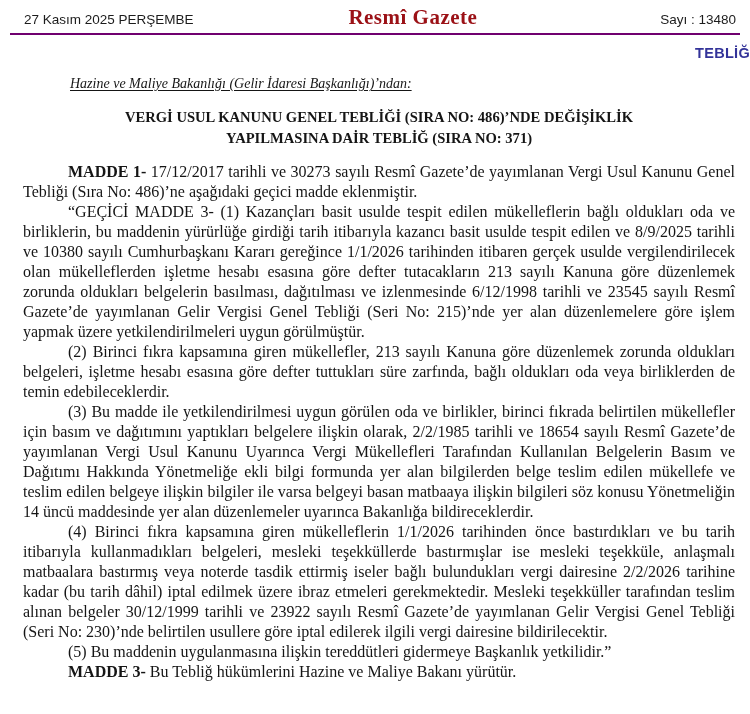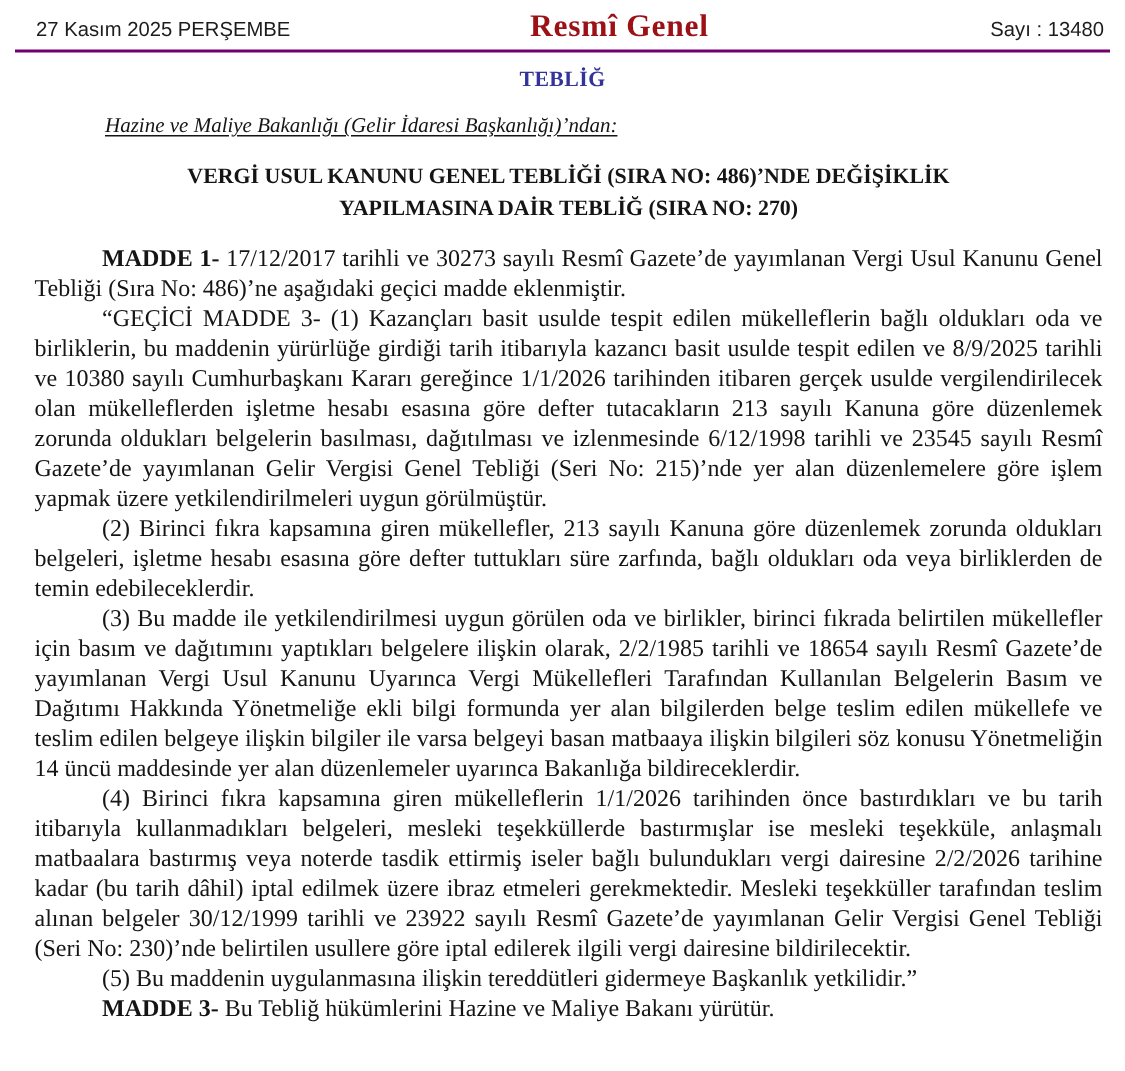--- a/index.html
+++ b/index.html
@@ -36,22 +36,22 @@
     font-family:"Liberation Serif", serif;
     font-weight:bold;
     font-size:21px;
     color:var(--masthead-red);
     letter-spacing:.5px;
     white-space:nowrap;
     transform:translateX(-14px);
   }
   
   .section-heading{
-    text-align:center;
-    font-family:Liberation Serif, serif;
+    text-align:right;
+    font-family:Liberation Sans, sans-serif;
     font-weight:bold;
     font-size:14.5px;
     color:var(--section-blue);
     margin-top:10px;
     letter-spacing:.3px;
   }
   
   .content{
     padding:0 15px 0 23px;
   }
@@ -81,33 +81,33 @@
   }
   .lead{font-weight:bold;}
 </style>
 </head>
 <body>
 
 <div class="page">
 
   <div class="gazette-header">
     <span class="header-date">27 Kasım 2025 PERŞEMBE</span>
-    <span class="header-masthead">Resmî Genel</span>
+    <span class="header-masthead">Resmî Gazete</span>
     <span class="header-issue">Sayı : 13480</span>
   </div>
 
   <div class="section-heading">TEBLİĞ</div>
 
   <div class="content">
 
     <div class="source-line">Hazine ve Maliye Bakanlığı (Gelir İdaresi Başkanlığı)’ndan:</div>
 
     <div class="doc-title">
       <div>VERGİ USUL KANUNU GENEL TEBLİĞİ (SIRA NO: 486)’NDE DEĞİŞİKLİK</div>
-      <div>YAPILMASINA DAİR TEBLİĞ (SIRA NO: 270)</div>
+      <div>YAPILMASINA DAİR TEBLİĞ (SIRA NO: 371)</div>
     </div>
 
     <div class="body-text">
       <p><span class="lead">MADDE 1-</span><span> 17/12/2017 tarihli ve 30273 sayılı Resmî Gazete’de yayımlanan Vergi Usul Kanunu Genel Tebliği (Sıra No: 486)’ne aşağıdaki geçici madde eklenmiştir.</span></p>
       <p><span class="lead"></span><span>“GEÇİCİ MADDE 3- (1) Kazançları basit usulde tespit edilen mükelleflerin bağlı oldukları oda ve birliklerin, bu maddenin yürürlüğe girdiği tarih itibarıyla kazancı basit usulde tespit edilen ve 8/9/2025 tarihli ve 10380 sayılı Cumhurbaşkanı Kararı gereğince 1/1/2026 tarihinden itibaren gerçek usulde vergilendirilecek olan mükelleflerden işletme hesabı esasına göre defter tutacakların 213 sayılı Kanuna göre düzenlemek zorunda oldukları belgelerin basılması, dağıtılması ve izlenmesinde 6/12/1998 tarihli ve 23545 sayılı Resmî Gazete’de yayımlanan Gelir Vergisi Genel Tebliği (Seri No: 215)’nde yer alan düzenlemelere göre işlem yapmak üzere yetkilendirilmeleri uygun görülmüştür.</span></p>
       <p><span class="lead"></span><span>(2) Birinci fıkra kapsamına giren mükellefler, 213 sayılı Kanuna göre düzenlemek zorunda oldukları belgeleri, işletme hesabı esasına göre defter tuttukları süre zarfında, bağlı oldukları oda veya birliklerden de temin edebileceklerdir.</span></p>
       <p><span class="lead"></span><span>(3) Bu madde ile yetkilendirilmesi uygun görülen oda ve birlikler, birinci fıkrada belirtilen mükellefler için basım ve dağıtımını yaptıkları belgelere ilişkin olarak, 2/2/1985 tarihli ve 18654 sayılı Resmî Gazete’de yayımlanan Vergi Usul Kanunu Uyarınca Vergi Mükellefleri Tarafından Kullanılan Belgelerin Basım ve Dağıtımı Hakkında Yönetmeliğe ekli bilgi formunda yer alan bilgilerden belge teslim edilen mükellefe ve teslim edilen belgeye ilişkin bilgiler ile varsa belgeyi basan matbaaya ilişkin bilgileri söz konusu Yönetmeliğin 14 üncü maddesinde yer alan düzenlemeler uyarınca Bakanlığa bildireceklerdir.</span></p>
       <p><span class="lead"></span><span>(4) Birinci fıkra kapsamına giren mükelleflerin 1/1/2026 tarihinden önce bastırdıkları ve bu tarih itibarıyla kullanmadıkları belgeleri, mesleki teşekküllerde bastırmışlar ise mesleki teşekküle, anlaşmalı matbaalara bastırmış veya noterde tasdik ettirmiş iseler bağlı bulundukları vergi dairesine 2/2/2026 tarihine kadar (bu tarih dâhil) iptal edilmek üzere ibraz etmeleri gerekmektedir. Mesleki teşekküller tarafından teslim alınan belgeler 30/12/1999 tarihli ve 23922 sayılı Resmî Gazete’de yayımlanan Gelir Vergisi Genel Tebliği (Seri No: 230)’nde belirtilen usullere göre iptal edilerek ilgili vergi dairesine bildirilecektir.</span></p>
       <p><span class="lead"></span><span>(5) Bu maddenin uygulanmasına ilişkin tereddütleri gidermeye Başkanlık yetkilidir.”</span></p>
       <p><span class="lead">MADDE 3-</span><span> Bu Tebliğ hükümlerini Hazine ve Maliye Bakanı yürütür.</span></p>

